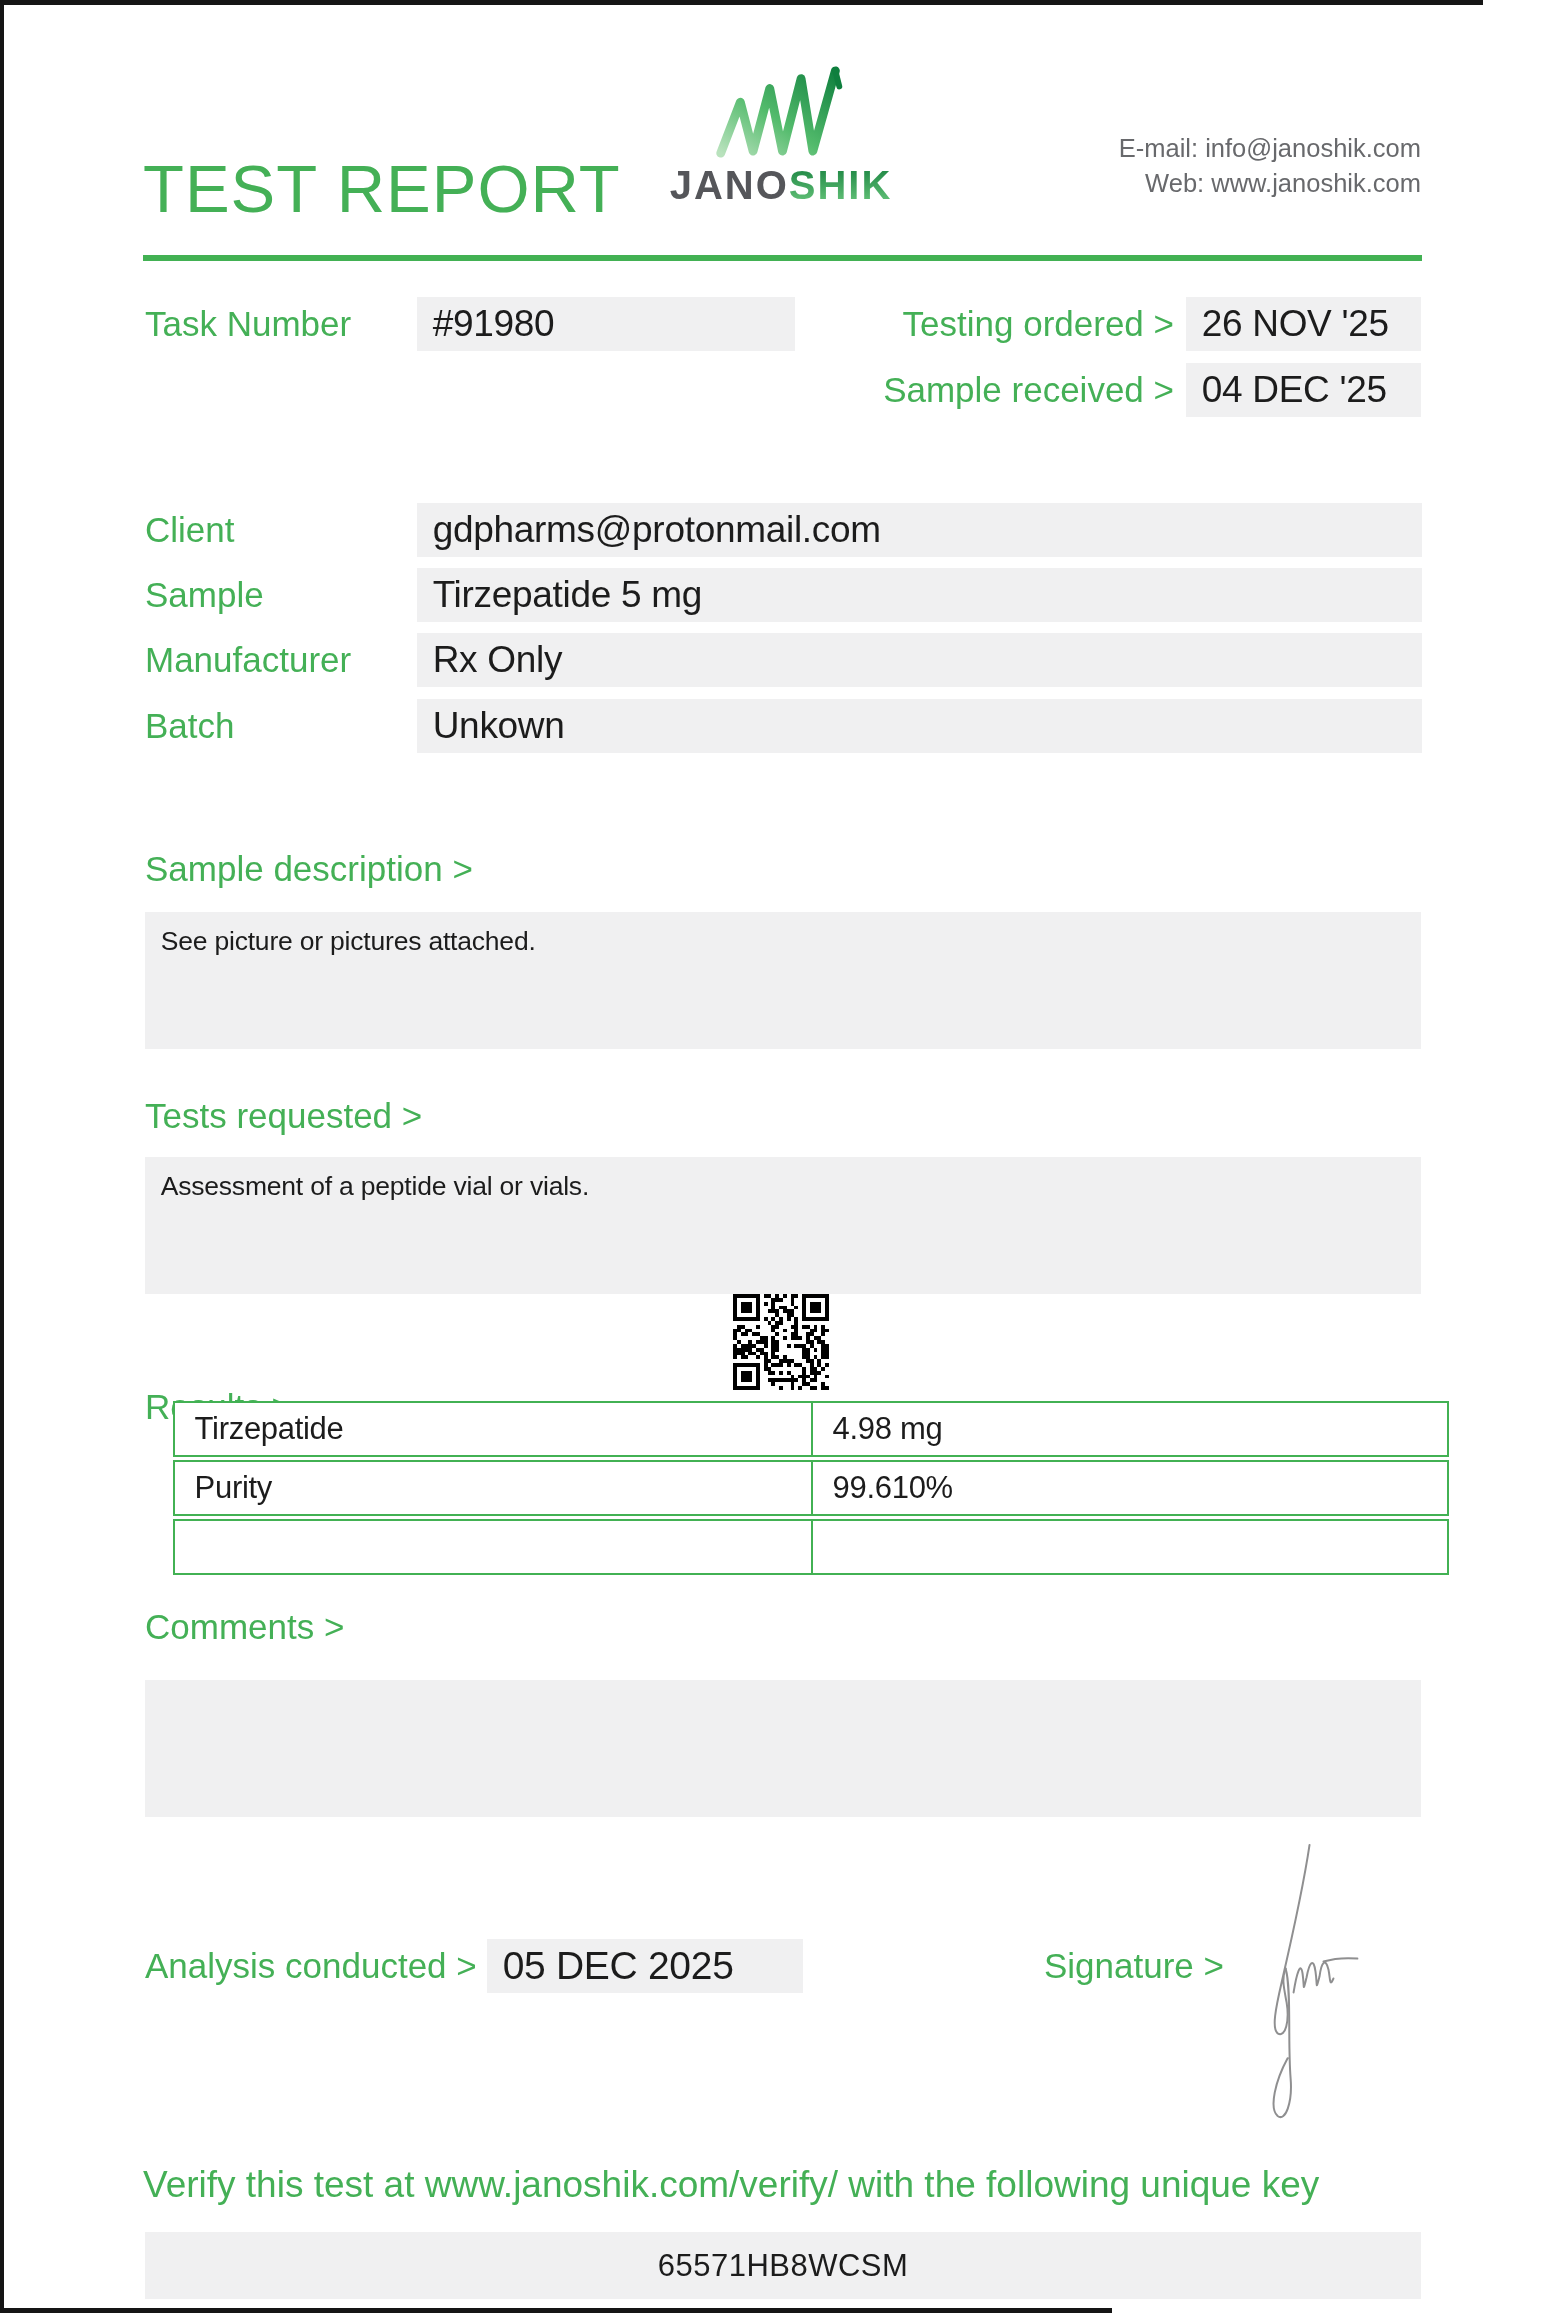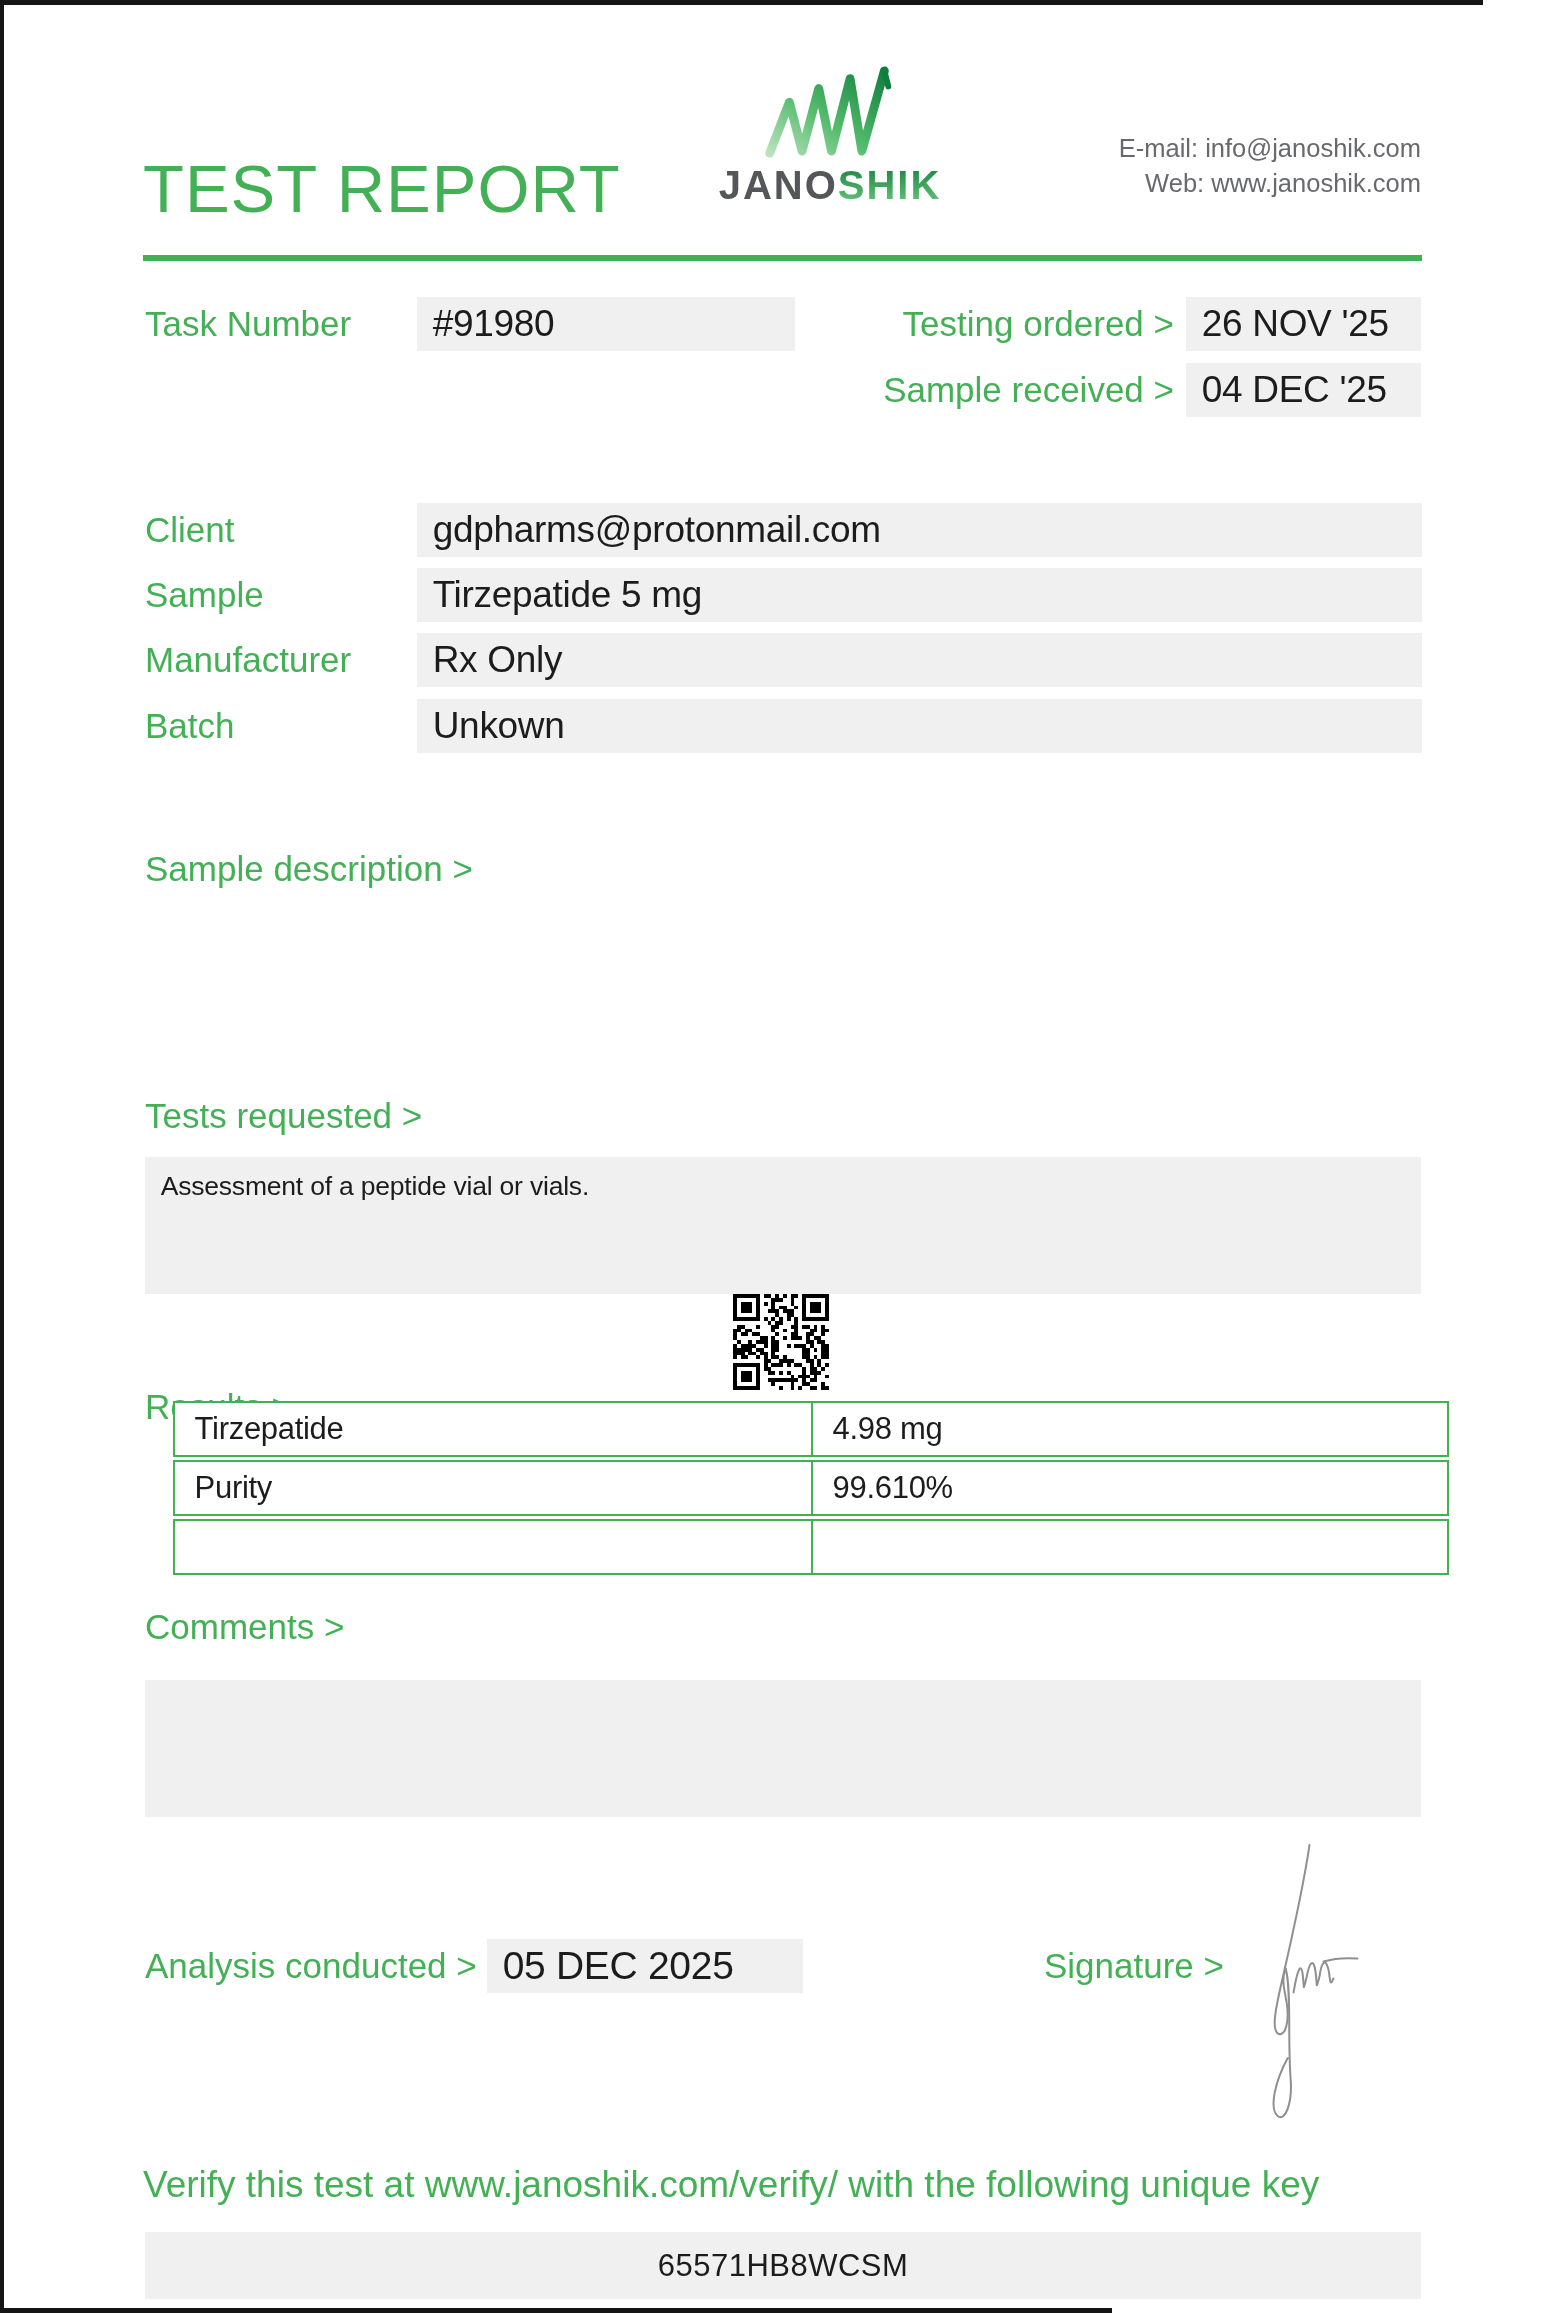--- a/index.html
+++ b/index.html
@@ -10,21 +10,21 @@
   }
   .abs{position:absolute;}
   
   .edge{position:absolute;background:#151515;}
   .edge-top{left:0;top:0;width:1483px;height:4.9px;}
   .edge-left{left:0;top:0;width:3.9px;height:2313px;}
   .edge-bottom{left:0;top:2308px;width:1112px;height:4.9px;}
 
   
   .title{left:143px;top:155px;font-size:67px;font-weight:500;color:#44b056;letter-spacing:1px;line-height:1;}
-  .logo{left:683px;top:61px;width:294px;text-align:center;}
+  .logo{left:634px;top:61px;width:294px;text-align:center;}
   .logo svg{display:block;margin:0 auto;}
   .logo-text{font-size:40px;font-weight:700;letter-spacing:2px;color:#55565a;margin-top:3.9px;}
   .logo-text .grn{color:#2f9e47;background:linear-gradient(180deg,#157f3d,#6cc97f);-webkit-background-clip:text;background-clip:text;-webkit-text-fill-color:transparent;}
   .contact{right:147px;top:131px;text-align:right;font-size:25.5px;line-height:35px;color:#68696c;}
   .rule{left:143px;top:255px;width:1279px;height:5.9px;background:#42b153;}
 
   .glabel{color:#44b056;font-size:35px;line-height:54px;white-space:nowrap;}
   .gbox{background:#f0f0f1;height:54px;line-height:54px;font-size:37px;color:#1c1c1c;padding-left:15.7px;box-sizing:border-box;letter-spacing:-0.3px;white-space:nowrap;overflow:hidden;}
   .ralign{text-align:right;}
 
@@ -111,20 +111,21 @@
   <div class="abs glabel f-label" style="top:568px">Sample</div>
   <div class="abs gbox f-box" style="top:568px">Tirzepatide 5 mg</div>
 
   <div class="abs glabel f-label" style="top:633px">Manufacturer</div>
   <div class="abs gbox f-box" style="top:633px">Rx Only</div>
 
   <div class="abs glabel f-label" style="top:699px">Batch</div>
   <div class="abs gbox f-box" style="top:699px">Unkown</div>
 
   <div class="abs sec-head" style="left:145px;top:849px">Sample description &gt;</div>
+  <div class="abs sec-box" style="top:912px;height:137px"><span>See picture or pictures attached.</span></div>
 
   <div class="abs sec-head" style="left:145px;top:1096px">Tests requested &gt;</div>
   <div class="abs sec-box" style="top:1157px;height:137px"><span>Assessment of a peptide vial or vials.</span></div>
 
   <div class="abs qr">
       <div class="m"></div>
       <div class="m"></div>
       <div class="m"></div>
       <div class="m"></div>
       <div class="m"></div>

